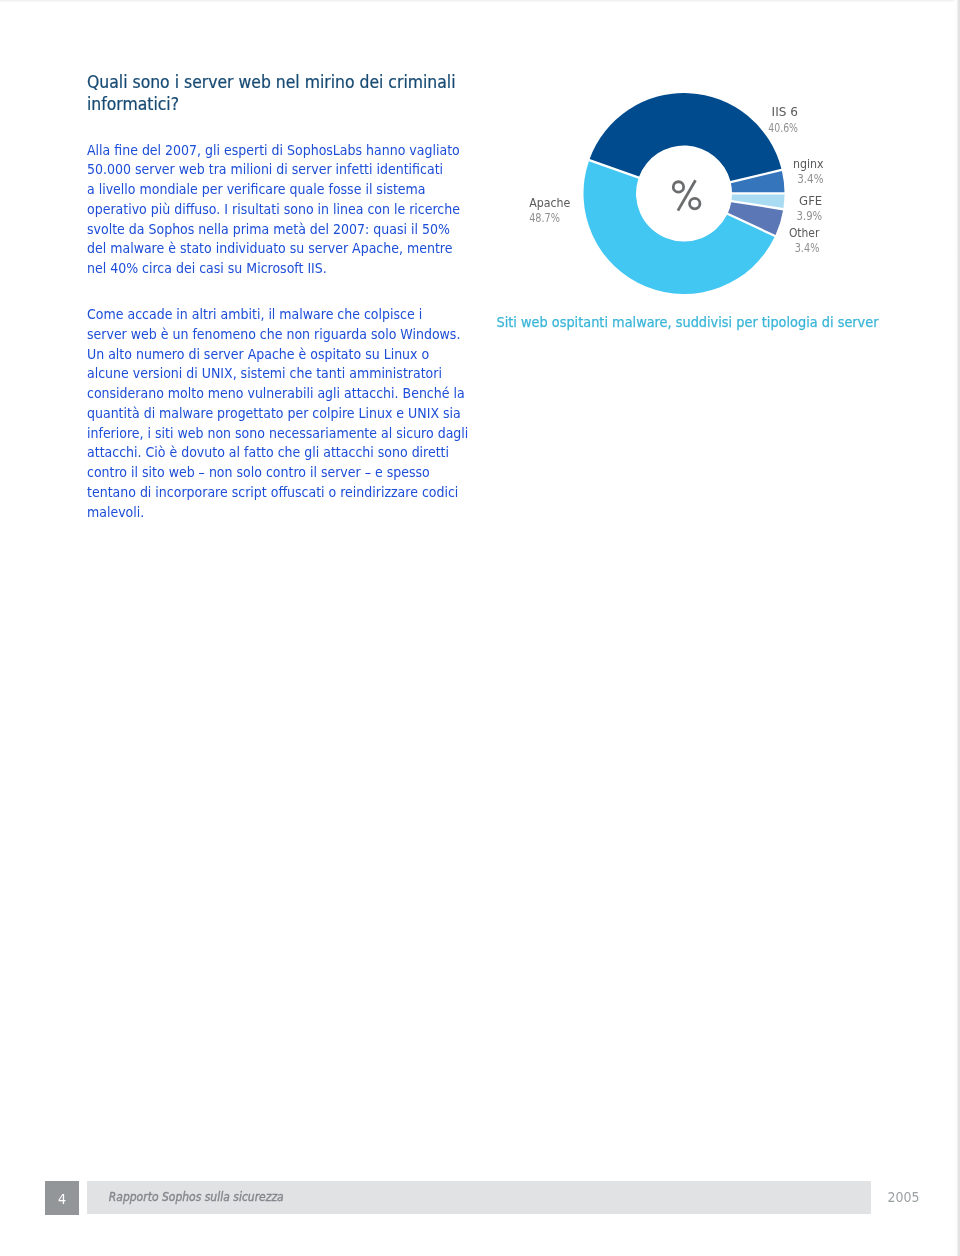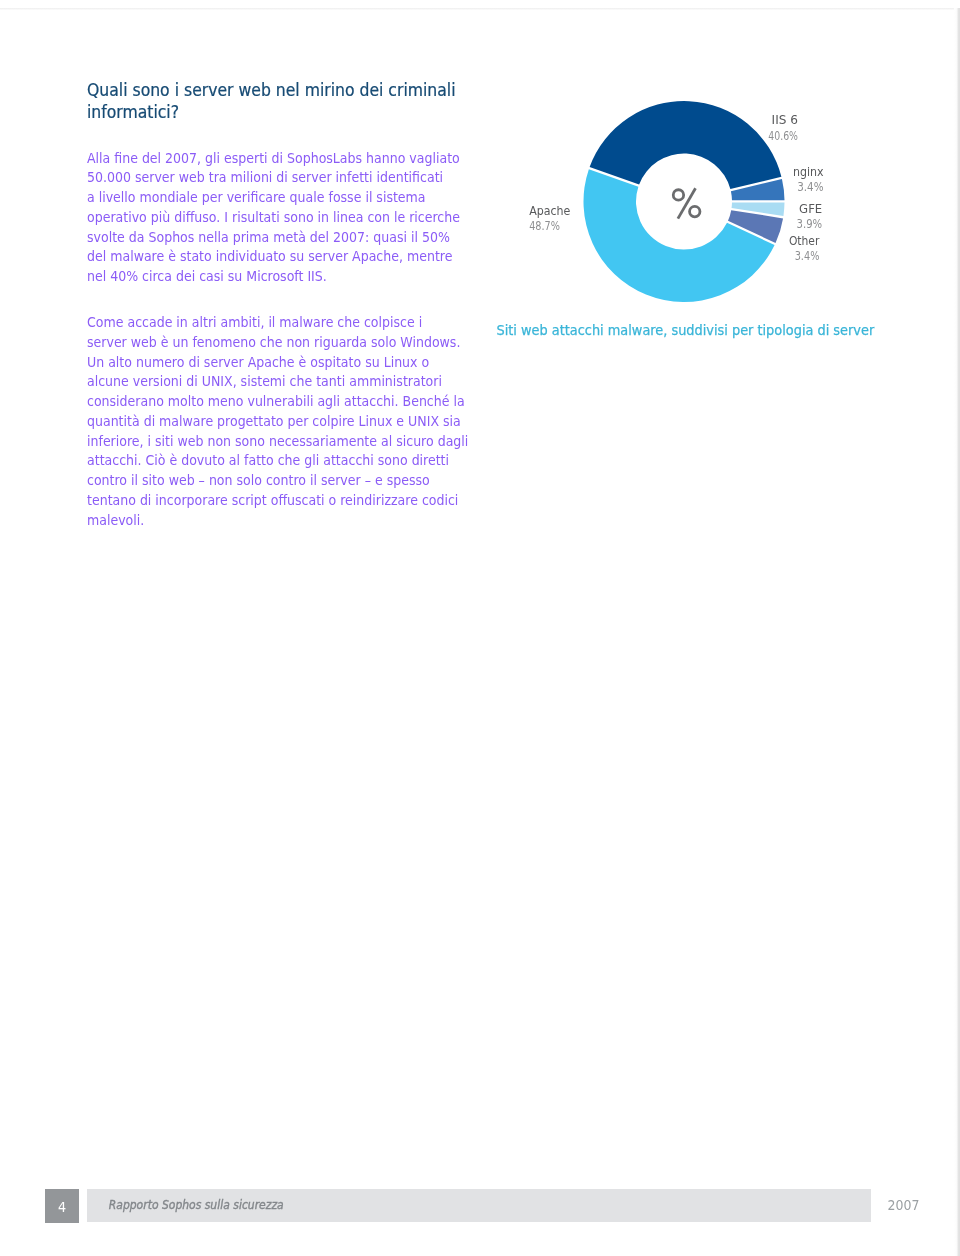--- a/index.html
+++ b/index.html
@@ -1,31 +1,31 @@
 <!DOCTYPE html>
 <html><head>
 <meta charset="utf-8">
 <title>Rapporto Sophos sulla sicurezza</title>
 <style>
   html,body{margin:0;padding:0;}
   body{width:960px;height:1256px;background:#ffffff;
        font-family:"DejaVu Sans",sans-serif;overflow:hidden;position:relative;}
-  .page{position:absolute;left:0;top:0;width:960px;height:914px;background:#fff;margin-top:8px;}
+  .page{position:absolute;left:0;top:0;width:960px;height:914px;background:#fff;}
 
   .topband{position:absolute;left:0;top:0;width:960px;height:2px;
            background:linear-gradient(to bottom,#eeeeee 0%,#f6f6f6 60%,#fdfdfd 100%);}
   .rightedge{position:absolute;left:954px;top:0;width:6px;height:1256px;
            background:linear-gradient(to right,#ffffff 0%,#fcfcfc 40%,#eeeeee 62%,#e2e2e2 78%,#e0e0e0 100%);}
 
   
   .title{position:absolute;left:87px;top:72px;color:#174b74;
          font-family:"DejaVu Sans Condensed","DejaVu Sans",sans-serif;
          font-size:17.4px;line-height:21.6px;white-space:pre;
          -webkit-text-stroke:0.22px #174b74;}
-  .para{position:absolute;left:87px;color:#8b5cf6;
+  .para{position:absolute;left:87px;color:#1d4ed8;
         font-family:"DejaVu Sans Condensed","DejaVu Sans",sans-serif;
         font-size:13.98px;line-height:19.78px;white-space:pre;}
   #p1{top:140.5px;}
   #p2{top:305px;}
 
   
   #chart{position:absolute;left:0;top:0;width:960px;height:1256px;pointer-events:none;}
   .caption{position:absolute;left:496.5px;top:314.0px;color:#3ab5d8;
            -webkit-text-stroke:0.25px #3ab5d8;
            font-family:"DejaVu Sans Condensed","DejaVu Sans",sans-serif;font-size:14.35px;
@@ -86,19 +86,19 @@
       <text x="823.5" y="167.7" text-anchor="end" font-size="12.55" fill="#58595b" font-family="&quot;DejaVu Sans Condensed&quot;,&quot;DejaVu Sans&quot;,sans-serif" textLength="30.6" lengthAdjust="spacingAndGlyphs">nginx</text>
       <text x="823.5" y="183" text-anchor="end" font-size="12.55" fill="#8e8f91" font-family="&quot;DejaVu Sans Condensed&quot;,&quot;DejaVu Sans&quot;,sans-serif" textLength="26.3" lengthAdjust="spacingAndGlyphs">3.4%</text>
       <text x="822.2" y="204.6" text-anchor="end" font-size="12.55" fill="#58595b" font-family="&quot;DejaVu Sans Condensed&quot;,&quot;DejaVu Sans&quot;,sans-serif" textLength="23.1" lengthAdjust="spacingAndGlyphs">GFE</text>
       <text x="822.2" y="220.2" text-anchor="end" font-size="12.55" fill="#8e8f91" font-family="&quot;DejaVu Sans Condensed&quot;,&quot;DejaVu Sans&quot;,sans-serif" textLength="25.6" lengthAdjust="spacingAndGlyphs">3.9%</text>
       <text x="819.4" y="236.9" text-anchor="end" font-size="12.55" fill="#58595b" font-family="&quot;DejaVu Sans Condensed&quot;,&quot;DejaVu Sans&quot;,sans-serif" textLength="30.5" lengthAdjust="spacingAndGlyphs">Other</text>
       <text x="819.4" y="252.2" text-anchor="end" font-size="12.55" fill="#8e8f91" font-family="&quot;DejaVu Sans Condensed&quot;,&quot;DejaVu Sans&quot;,sans-serif" textLength="24.7" lengthAdjust="spacingAndGlyphs">3.4%</text>
       <text x="529.2" y="206.7" text-anchor="start" font-size="12.55" fill="#58595b" font-family="&quot;DejaVu Sans Condensed&quot;,&quot;DejaVu Sans&quot;,sans-serif" textLength="41.2" lengthAdjust="spacingAndGlyphs">Apache</text>
       <text x="529.2" y="221.7" text-anchor="start" font-size="12.55" fill="#8e8f91" font-family="&quot;DejaVu Sans Condensed&quot;,&quot;DejaVu Sans&quot;,sans-serif" textLength="30.8" lengthAdjust="spacingAndGlyphs">48.7%</text>
     </svg>
 
-  <div class="caption">Siti web attacchi malware, suddivisi per tipologia di server</div>
+  <div class="caption">Siti web ospitanti malware, suddivisi per tipologia di server</div>
 
   <div class="pgnum">4</div>
   <div class="fbar"></div>
   <div class="ftext">Rapporto Sophos sulla sicurezza</div>
-  <div class="fyear">2007</div>
+  <div class="fyear">2005</div>
 </div>
 
 </body></html>

